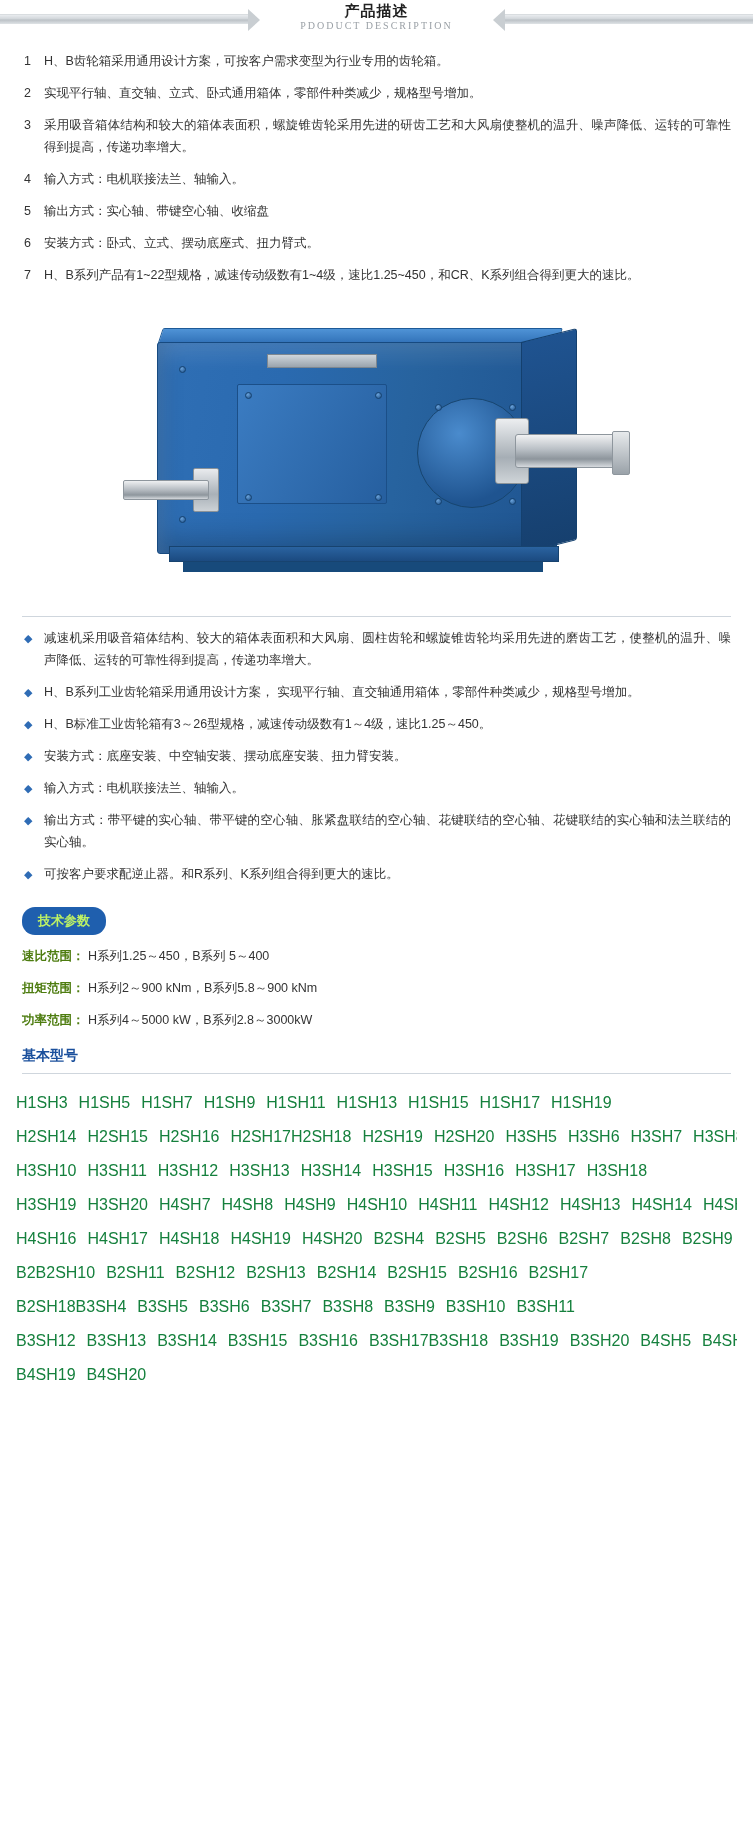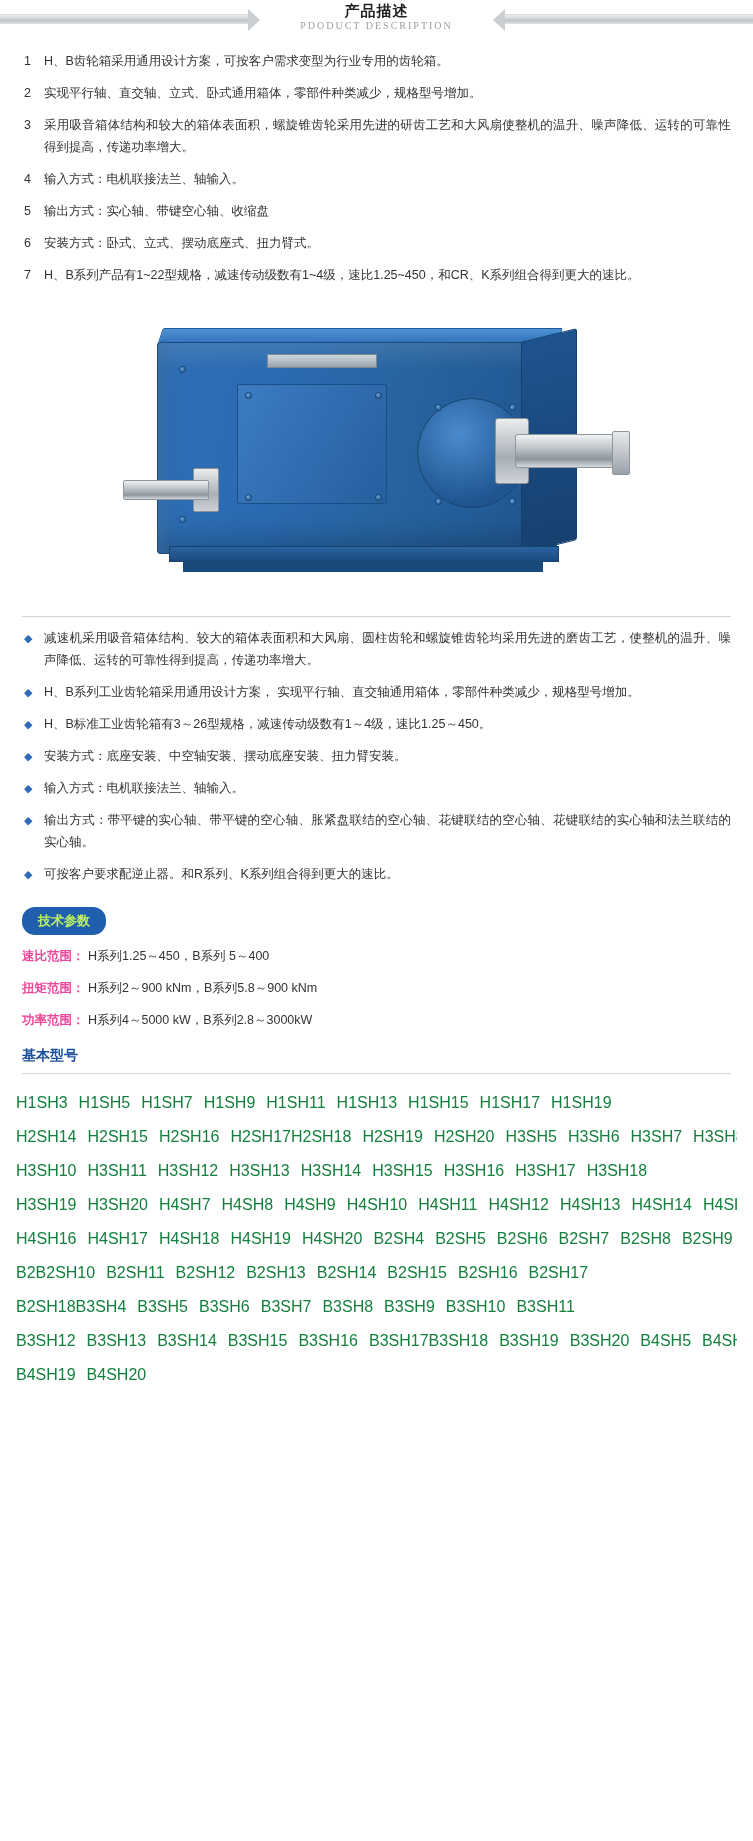--- a/index.html
+++ b/index.html
@@ -267,21 +267,21 @@
   
   .param-row {
     font-size: 12.5px;
     color: #333;
     line-height: 22px;
     padding: 0 22px;
     margin-bottom: 10px;
   }
   .param-row .lbl {
     font-weight: bold;
-    color: #ec4899;
+    color: #4d7c0f;
   }
 
   
   .models {
     padding: 2px 16px 0 16px;
   }
   .model-line {
     font-size: 16px;
     color: #15803d;
     line-height: 34px;

